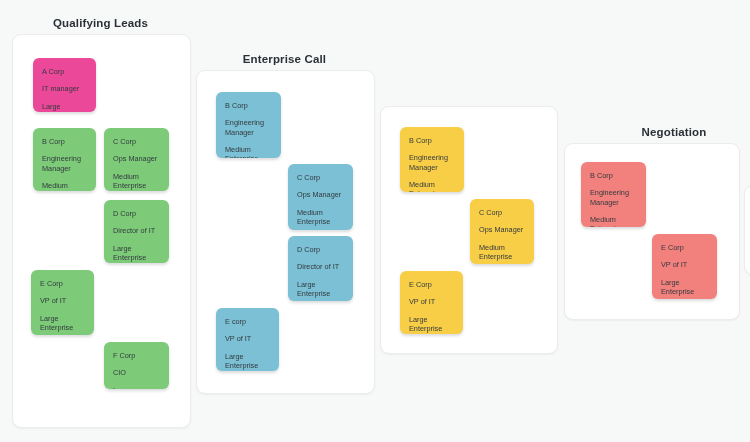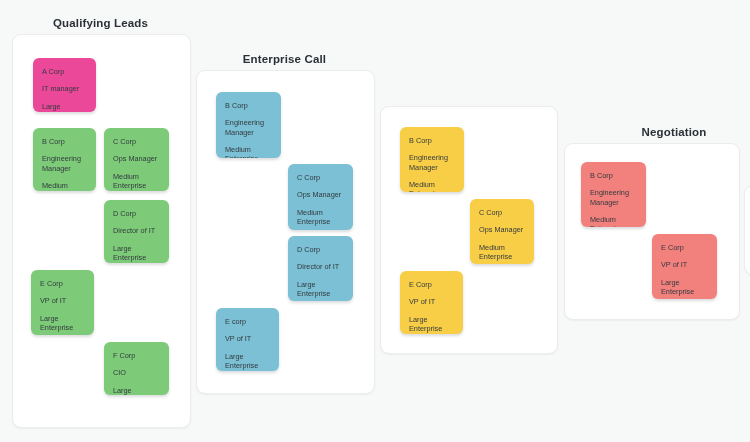--- a/index.html
+++ b/index.html
@@ -76,21 +76,21 @@
     <div class="card" style="left: 104px; top: 200px; width: 65px; height: 63px; background: rgb(125, 203, 120);">
       <span class="line l-company">D Corp</span>
       <span class="line l-role">Director of IT</span>
       <span class="line l-seg">Large Enterprise</span>
     </div>
     <div class="card" style="left: 31px; top: 270px; width: 63px; height: 65px; background: rgb(125, 203, 120);">
       <span class="line l-company">E Corp</span>
       <span class="line l-role">VP of IT</span>
       <span class="line l-seg">Large Enterprise</span>
     </div>
-    <div class="card" style="left: 104px; top: 342px; width: 65px; height: 53px; background: rgb(125, 203, 120);">
+    <div class="card" style="left: 104px; top: 342px; width: 65px; height: 47px; background: rgb(125, 203, 120);">
       <span class="line l-company">F Corp</span>
       <span class="line l-role">CIO</span>
       <span class="line l-seg">Large Enterprise</span>
     </div>
     <div class="column-title" style="left: 196px; top: 53px; width: 177px;">Enterprise Call</div>
     <div class="panel" style="left: 196px; top: 70px; width: 177px; height: 322px;"></div>
     <div class="card" style="left: 216px; top: 92px; width: 65px; height: 66px; background: rgb(123, 192, 212);">
       <span class="line l-company">B Corp</span>
       <span class="line l-role">Engineering Manager</span>
       <span class="line l-seg">Medium Enterprise</span>

